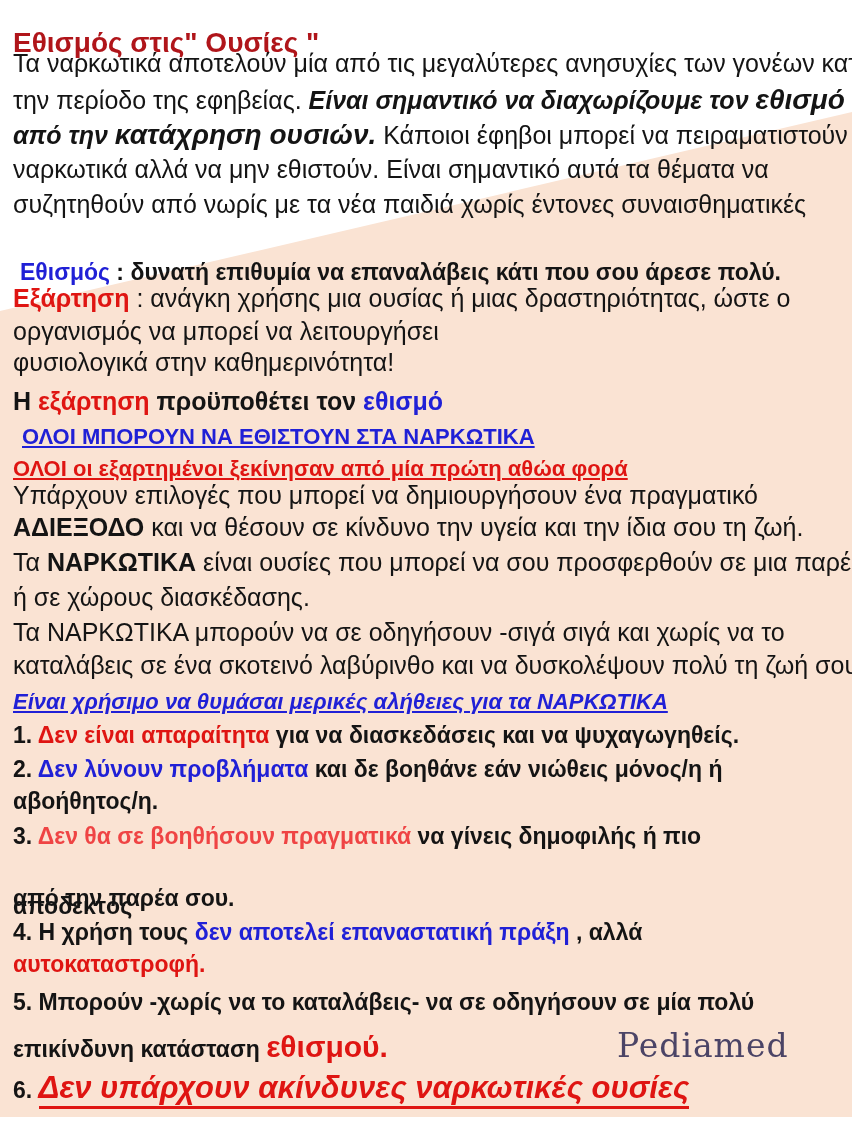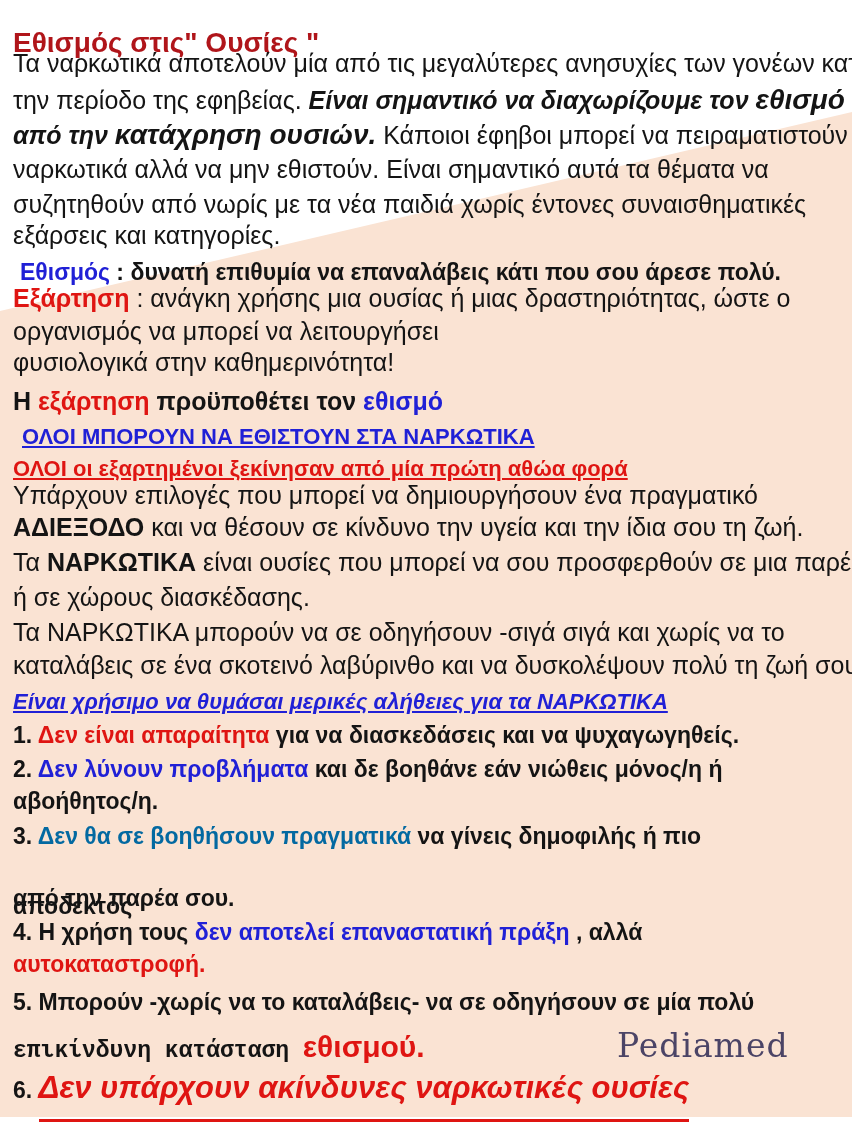--- a/index.html
+++ b/index.html
@@ -18,30 +18,30 @@
   .line{
     position:absolute;left:13px;
     white-space:nowrap;
     font-size:25px;color:#141414;
     line-height:1.15;
   }
   .b{font-weight:bold;margin-top:8px;}
   .i{font-style:italic;}
   .red{color:#df1512;}
   .blue{color:#2020d6;}
-  .orange{color:#0369a1;}
+  .orange{color:#ef4444;}
   .title{font-size:28px;font-weight:bold;color:#b0151a;letter-spacing:0;}
   .sz24{font-size:23px;}
   .sz26{font-size:22px;text-decoration:underline;}
   .lg{font-size:28px;}
   .eth{font-size:30px;}
-  .ksmall{font-family:Liberation Mono, monospace;font-size:23px;}
+  .ksmall{font-family:Liberation Sans, sans-serif;font-size:23px;}
   .six{font-size:23px;}
   .bigredital{font-size:31px;font-style:italic;font-weight:bold;color:#df1512;
-    border-bottom:3px solid #df1512;padding-bottom:14px;}
+    border-bottom:3px solid #df1512;padding-bottom:1px;}
   .logo{
     position:absolute;left:617px;top:1026px;
     font-family:"DejaVu Serif",serif;font-weight:normal;
     font-size:33px;color:#4b4466;letter-spacing:1px;
   }
 </style>
 </head>
 <body>
 
 <div class="page">
@@ -52,21 +52,20 @@
   <div class="line" style="top:49px"><span>Τα ναρκωτικά αποτελούν μία από τις μεγαλύτερες ανησυχίες των γονέων κατά</span></div>
 
   <div class="line" style="top:84px"><span>την περίοδο της εφηβείας. </span><span class="b i">Είναι σημαντικό να διαχωρίζουμε τον </span><span class="b i lg">εθισμό</span></div>
 
   <div class="line" style="top:119px"><span class="b i">από την </span><span class="b i lg">κατάχρηση ουσιών.</span><span> Κάποιοι έφηβοι μπορεί να πειραματιστούν με</span></div>
 
   <div class="line" style="top:155px"><span>ναρκωτικά αλλά να μην εθιστούν. Είναι σημαντικό αυτά τα θέματα να</span></div>
 
   <div class="line" style="top:190px"><span>συζητηθούν από νωρίς με τα νέα παιδιά χωρίς έντονες συναισθηματικές</span></div>
 
-  <div class="line" style="top:221px"><span>εξάρσεις και κατηγορίες.</span></div>
 
   <div class="line b sz24" style="top:251px;left:20px"><span class="blue">Εθισμός</span><span> : </span><span>δυνατή επιθυμία να επαναλάβεις κάτι που σου άρεσε πολύ.</span></div>
 
   <div class="line" style="top:284px"><span class="b red">Εξάρτηση</span><span> : </span><span>ανάγκη χρήσης μια ουσίας ή μιας δραστηριότητας, ώστε ο</span></div>
 
   <div class="line" style="top:317px"><span>οργανισμός να μπορεί να λειτουργήσει</span></div>
 
   <div class="line" style="top:348px"><span>φυσιολογικά στην καθημερινότητα!</span></div>
 
   <div class="line b" style="top:379px"><span>Η </span><span class="red">εξάρτηση</span><span> προϋποθέτει τον </span><span class="blue">εθισμό</span></div>

